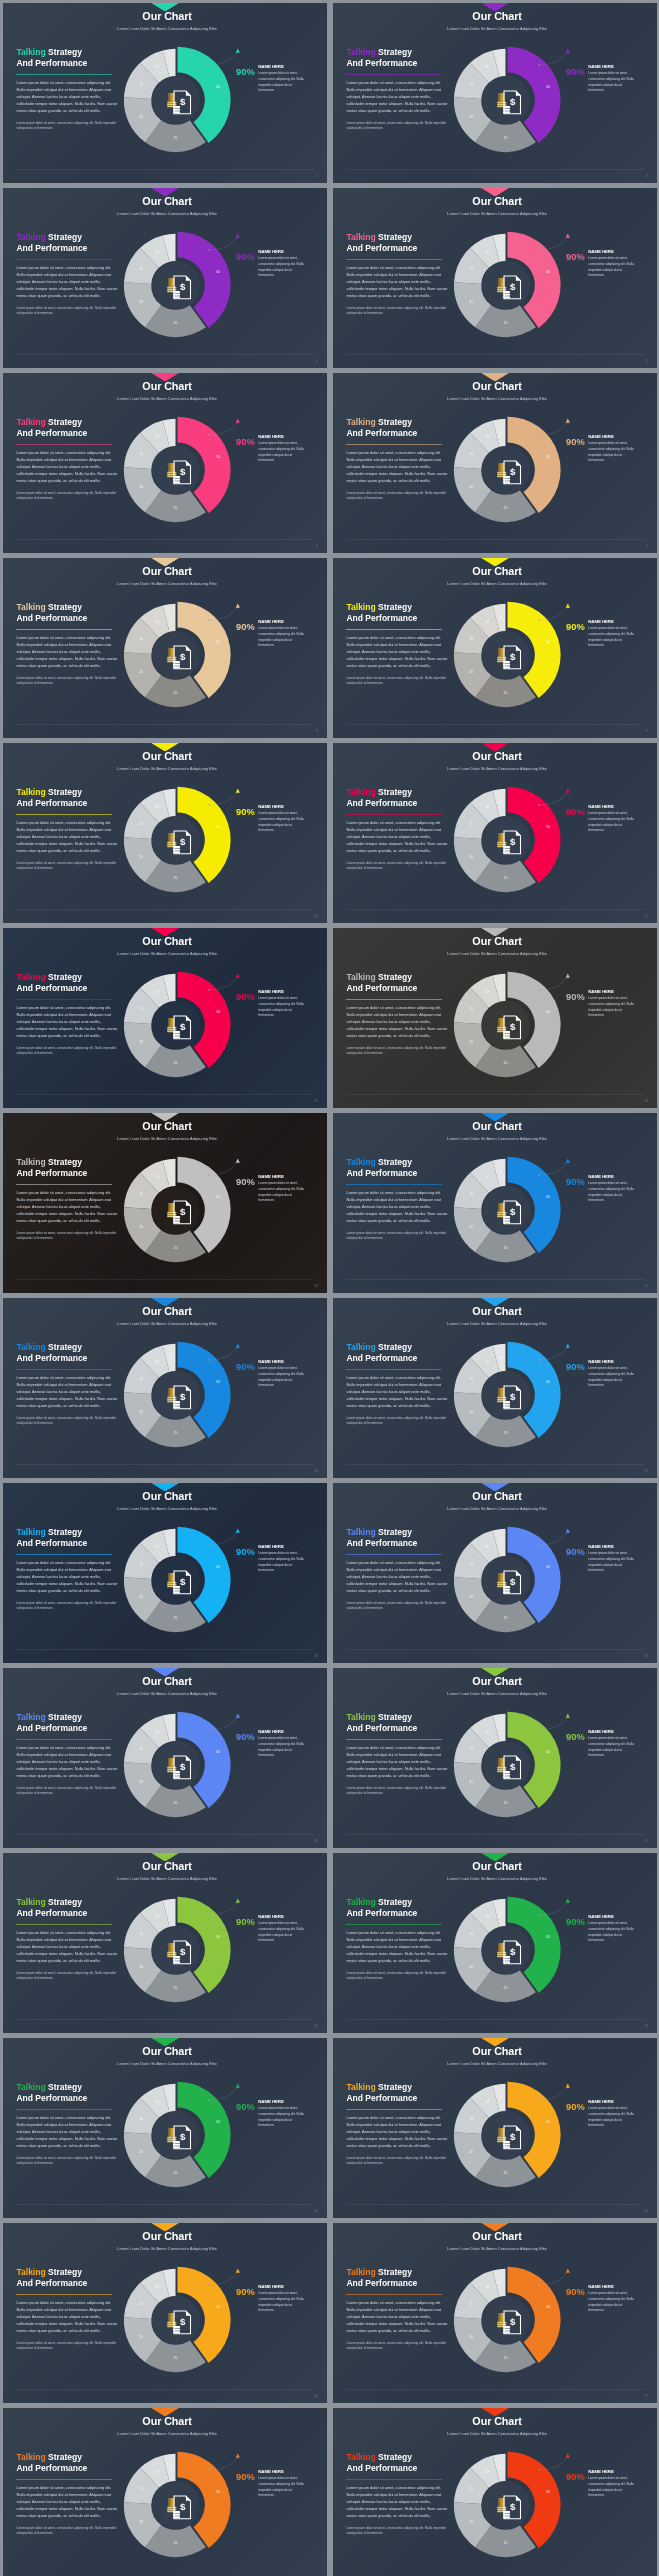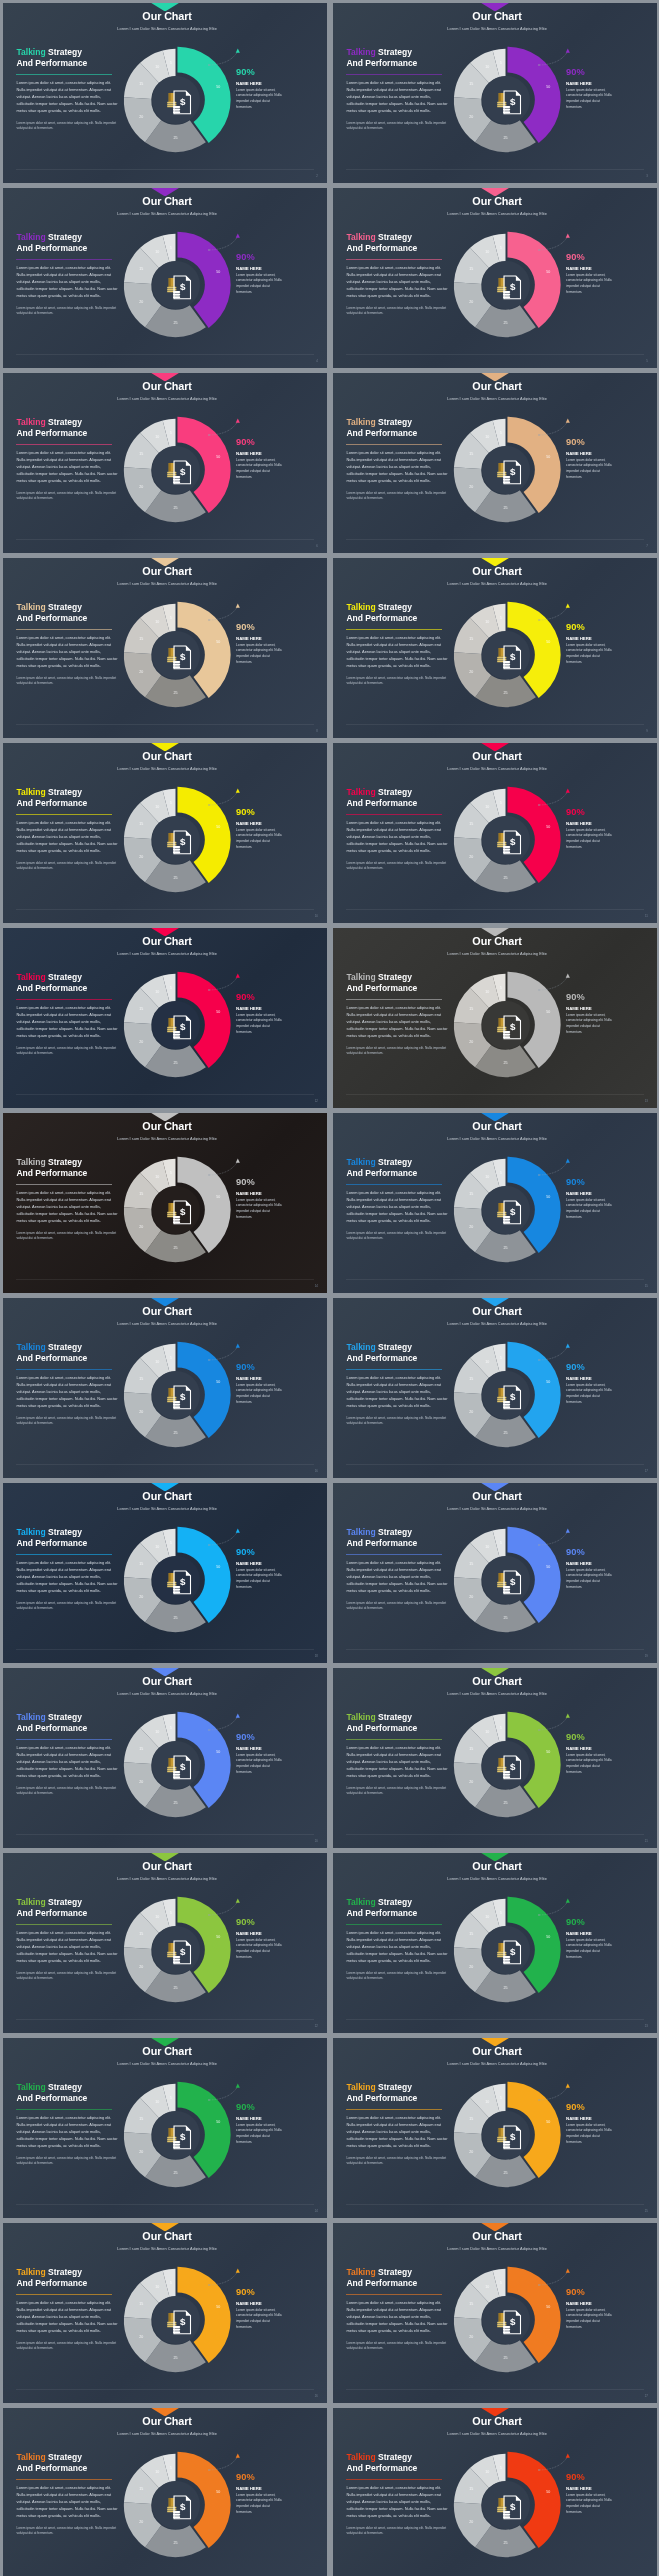--- a/index.html
+++ b/index.html
@@ -72,21 +72,21 @@
     position: absolute; left: 50%; top: 50%; transform: translate(-84%,-52%);
     width: 12.4px; height: 15.5px;
   }
   .doc-icon {
     position: absolute; left: 50%; top: 50%; transform: translate(-18%,-40%);
     width: 19.6px; height: 25px;
   }
 
   
   .right-col { position: absolute; left: 233px; top: 19.6px; width: 88px; }
-  .callout-row { display: flex; align-items: flex-start; gap: 3.6px; flex-direction: column; }
+  .callout-row { display: flex; align-items: flex-start; gap: 3.6px; }
   .pct { font-size: 9.3px; font-weight: bold; line-height: 1; padding-top: 3.6px; white-space: nowrap; }
   .name-here { font-size: 4.4px; font-weight: bold; color: #ffffff; letter-spacing: -0.1px; }
   .callout-desc { margin-top: 2.1px; font-size: 3.2px; line-height: 1.78; color: #cfd6de; width: 49px; }
 
   .curve { position: absolute; left: 205px; top: 3.1px; width: 36px; height: 19.6px; }
   .page-num {
     position: absolute; right: 9.3px; bottom: 4.6px; font-size: 2.8px; color: #6f7d8e;
   }
   .footline {
     position: absolute; left: 13.4px; right: 13.4px; bottom: 13.4px; height: 0.5px;

